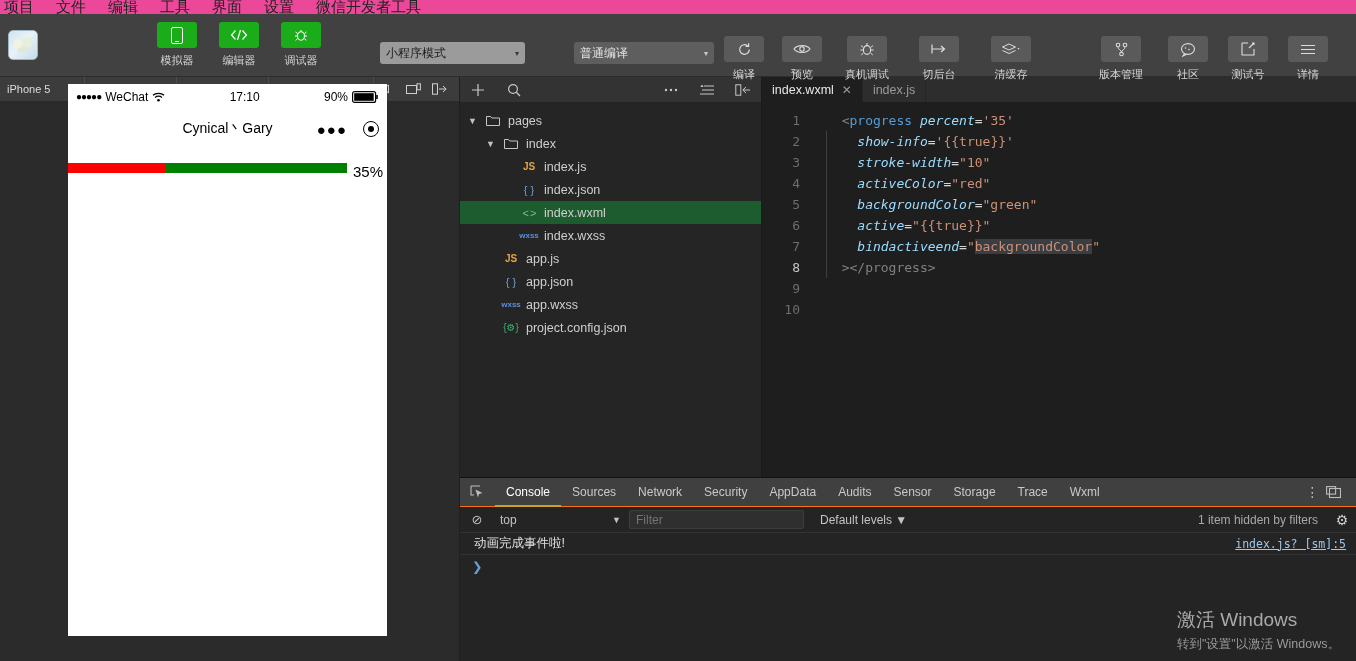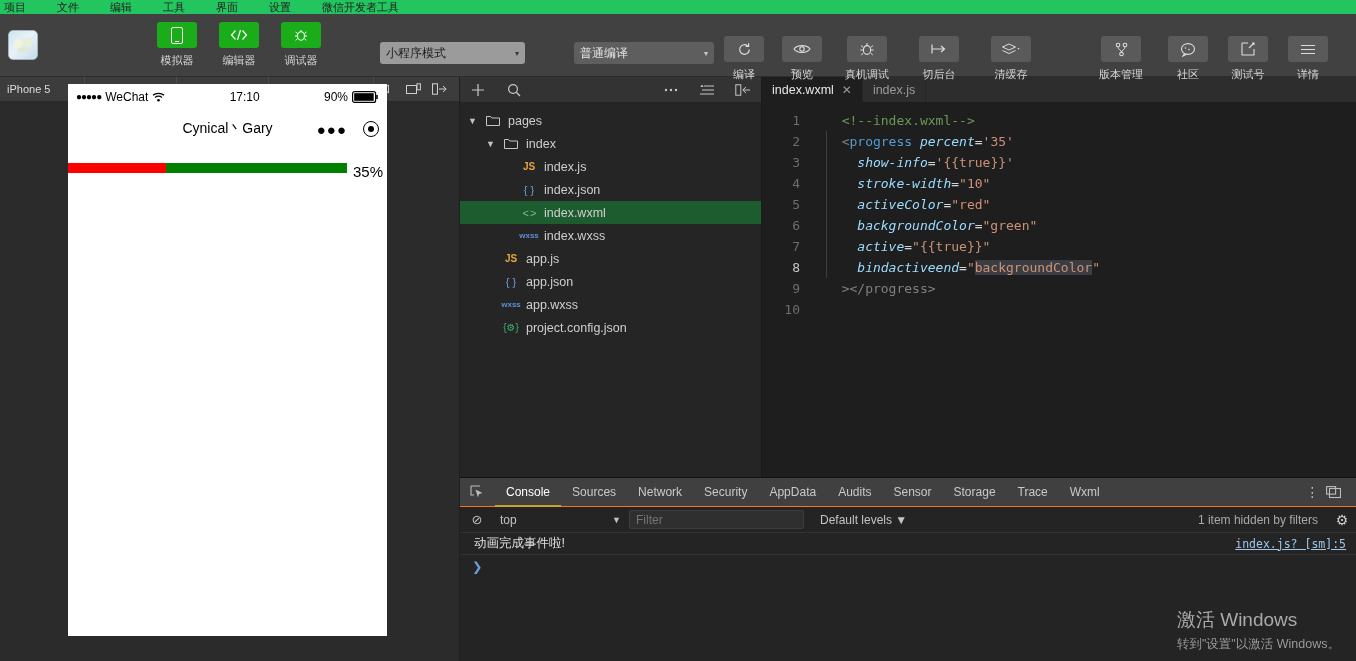--- a/index.html
+++ b/index.html
@@ -7,22 +7,22 @@
     width: 1356px; height: 661px;
     background: #2b2b2b;
     font-family: "Liberation Sans", "DejaVu Sans", sans-serif;
     overflow: hidden;
     -webkit-font-smoothing: antialiased;
   }
   #app { position: relative; width: 1356px; height: 661px; background: #3c3c3c; }
 
   
   .menubar {
-    height: 14px; background: #22c55e; display: flex; align-items: center;
-    padding-left: 4px; gap: 31px; font-size: 11px; color: #222;
+    height: 14px; background: #ec4899; display: flex; align-items: center;
+    padding-left: 4px; gap: 22px; font-size: 15px; color: #222;
   }
   .menubar .mi { line-height: 14px; cursor: default; white-space: nowrap; }
 
   
   .toolbar {
     height: 63px; background: #414141; display: flex; align-items: center;
     position: relative; border-bottom: 1px solid #2d2d2d;
   }
   .logo {
     width: 30px; height: 30px; margin-left: 8px; border-radius: 5px;
@@ -524,21 +524,20 @@
             <div>4</div>
             <div>5</div>
             <div>6</div>
             <div>7</div>
             <div class="cur">8</div>
             <div>9</div>
             <div>10</div>
           </div>
         <div class="codelines" id="codelines">
           <div class="guide"></div>
-        <div class="cline"><span>  </span><span class="tok-cmt">&lt;!--index.wxml--&gt;</span></div>
             <div class="cline"><span>  </span><span class="tok-punc">&lt;</span><span class="tok-tag">progress</span><span> </span><span class="tok-attr">percent</span><span class="tok-eq">=</span><span class="tok-str">'35'</span></div>
             <div class="cline"><span>    </span><span class="tok-attr">show-info</span><span class="tok-eq">=</span><span class="tok-str">'{{true}}'</span></div>
             <div class="cline"><span>    </span><span class="tok-attr">stroke-width</span><span class="tok-eq">=</span><span class="tok-str">"10"</span></div>
             <div class="cline"><span>    </span><span class="tok-attr">activeColor</span><span class="tok-eq">=</span><span class="tok-str">"red"</span></div>
             <div class="cline"><span>    </span><span class="tok-attr">backgroundColor</span><span class="tok-eq">=</span><span class="tok-str">"green"</span></div>
             <div class="cline"><span>    </span><span class="tok-attr">active</span><span class="tok-eq">=</span><span class="tok-str">"{{true}}"</span></div>
             <div class="cline"><span>    </span><span class="tok-attr">bindactiveend</span><span class="tok-eq">=</span><span class="tok-str">"</span><span class="tok-str hl-sel">backgroundColor</span><span class="tok-str">"</span></div>
             <div class="cline"><span>  </span><span class="tok-punc">&gt;&lt;/progress&gt;</span></div>
             <div class="cline">&nbsp;</div>
           </div>

